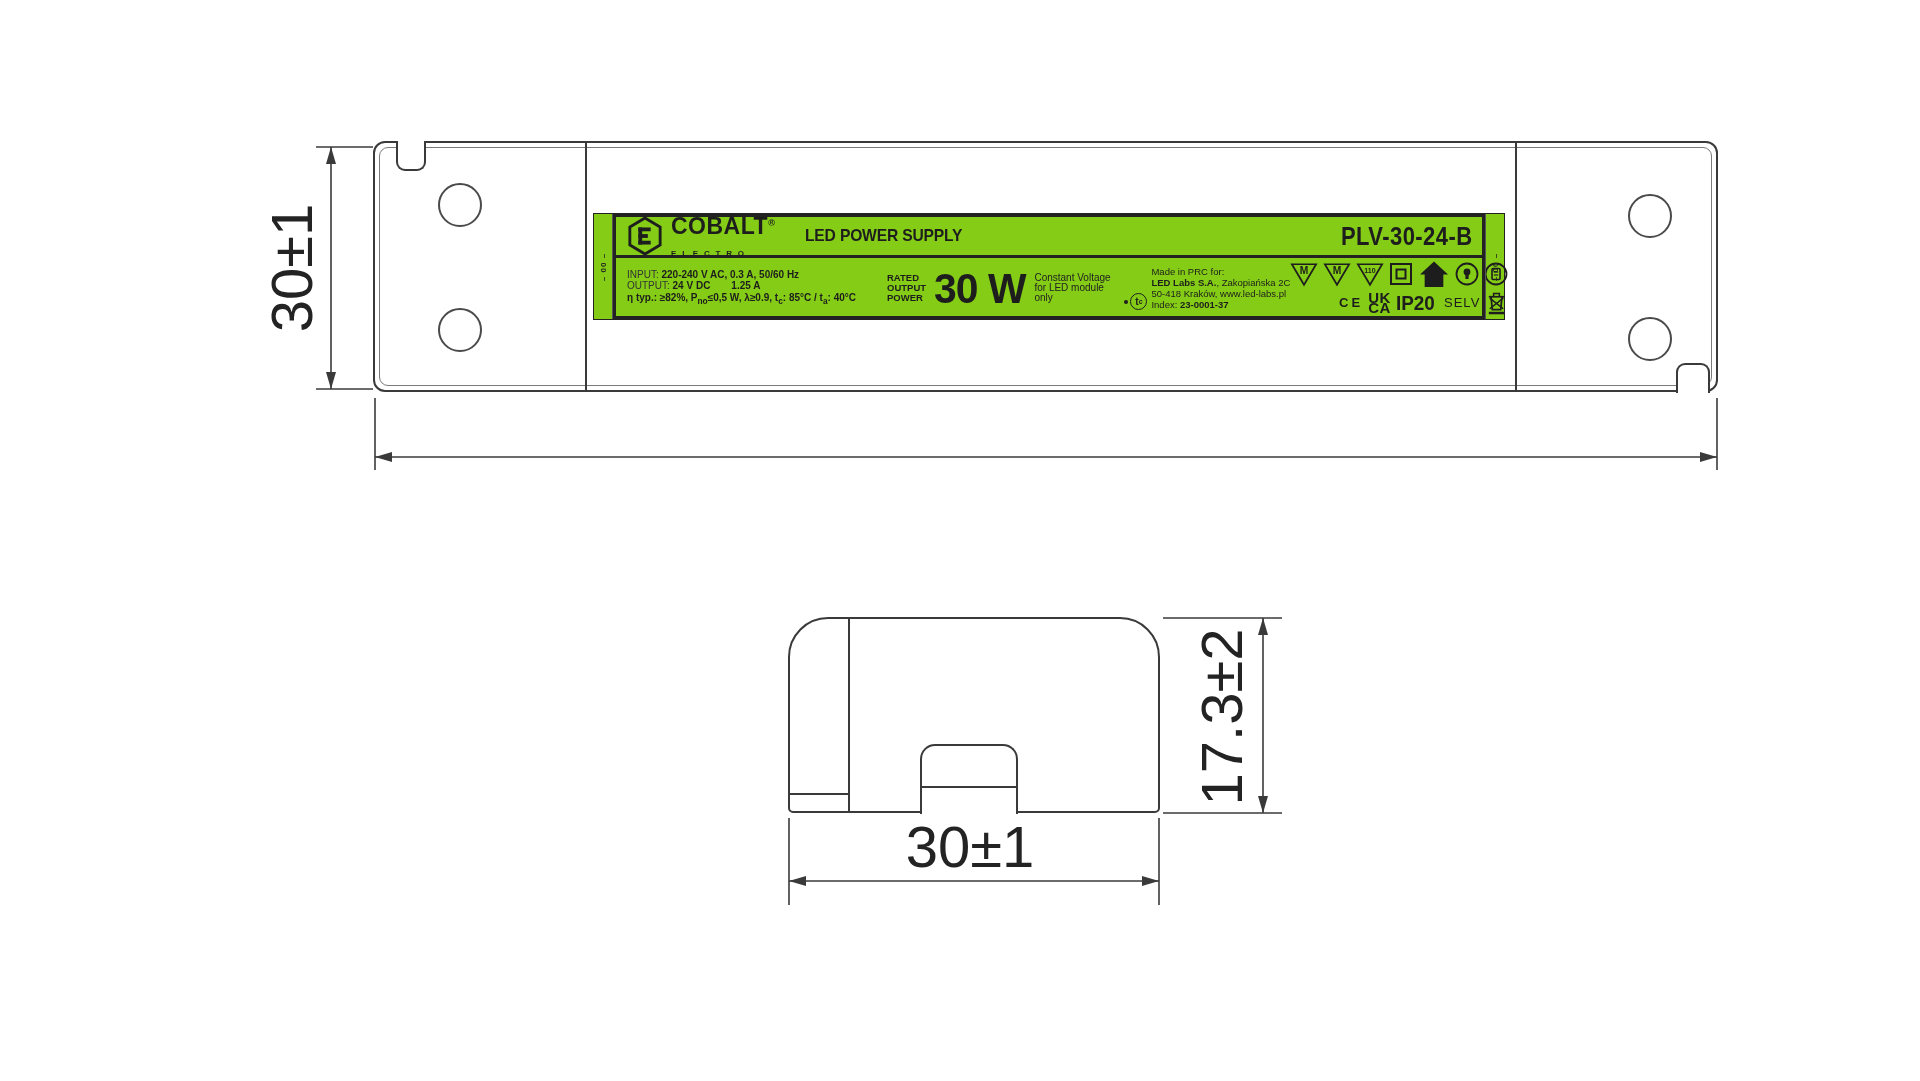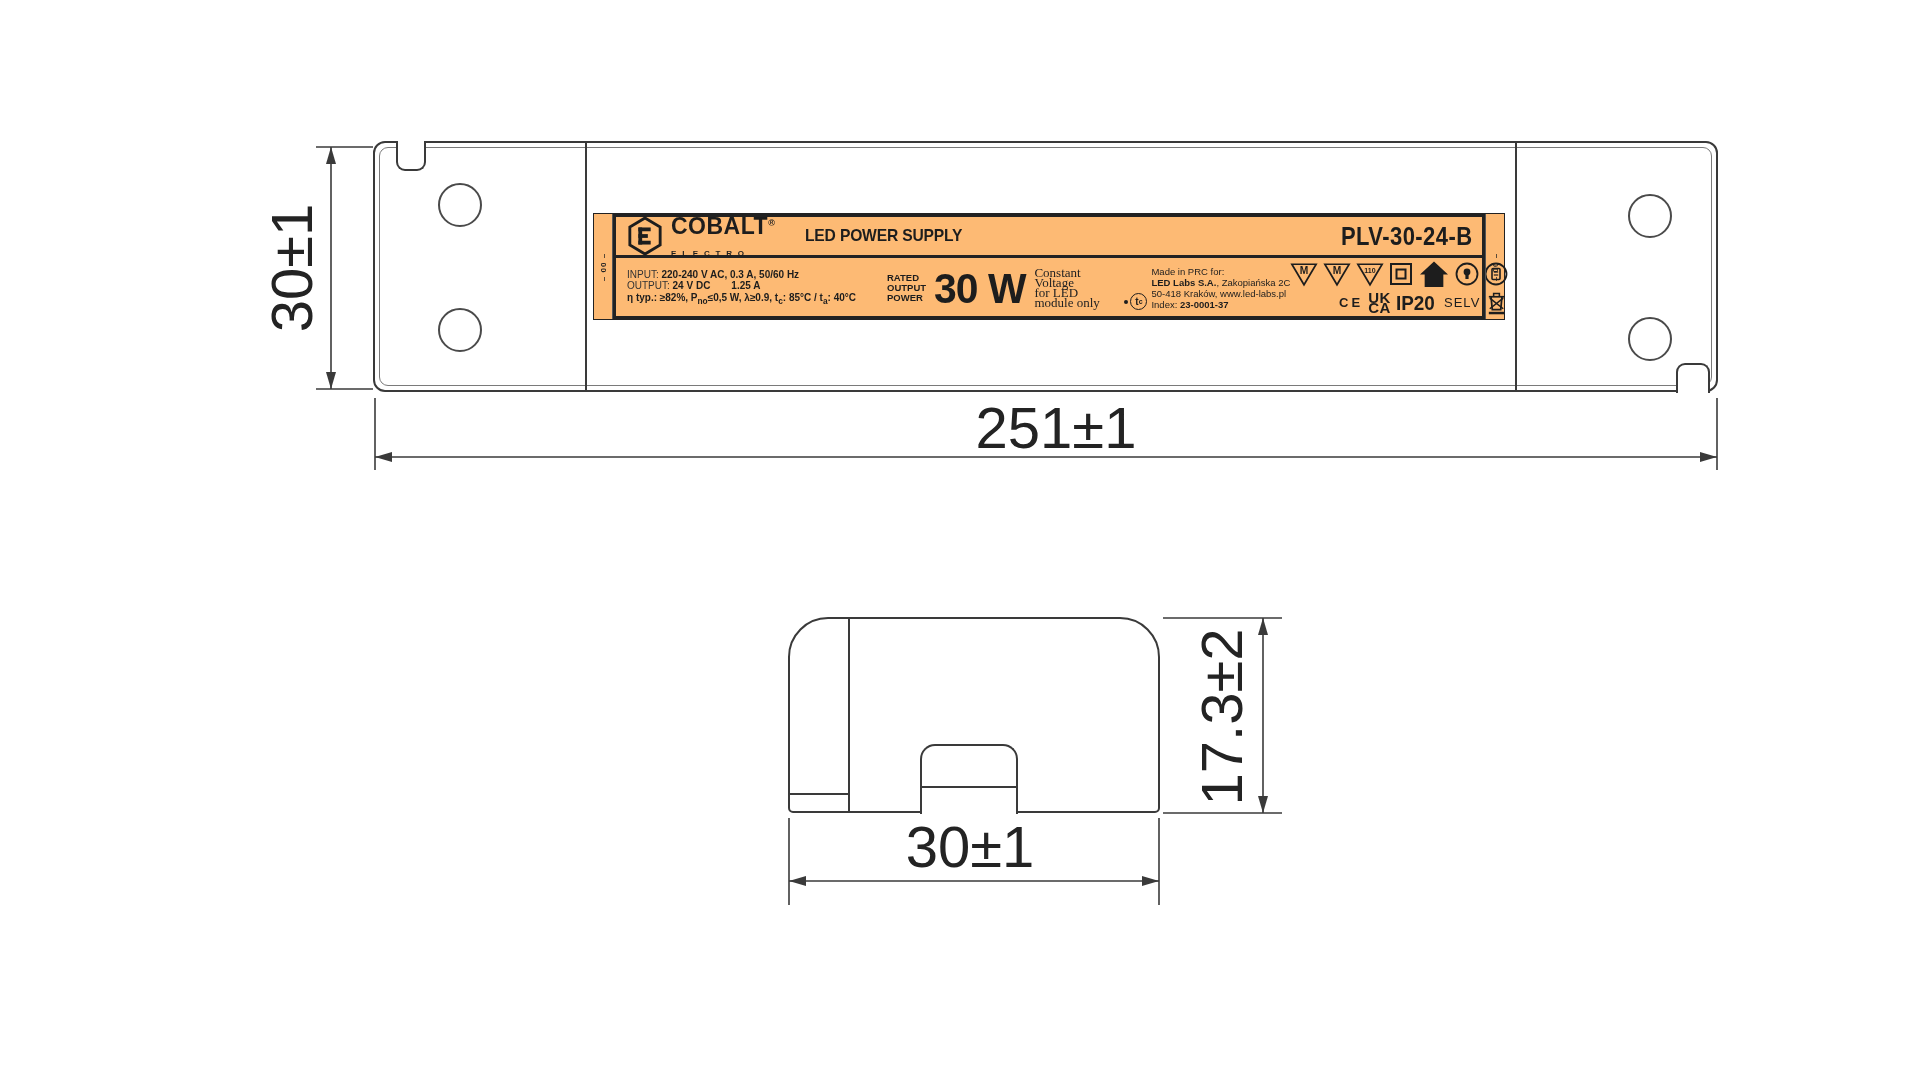--- a/index.html
+++ b/index.html
@@ -21,21 +21,21 @@
               border:1.2px solid #7a7a7a; border-radius:9px; }
   .tv-sep { position:absolute; top:0; bottom:0; width:2px; background:#3a3a3a; }
   .hole { position:absolute; width:44px; height:44px; border:2.5px solid #4a4a4a; border-radius:50%; background:#fff; }
   .notch-tl { position:absolute; left:21px; top:-2.5px; width:30px; height:30px; background:#fff;
               border:2.5px solid #3a3a3a; border-top:none; border-radius:0 0 9px 9px; }
   .notch-br { position:absolute; right:6px; bottom:-2.5px; width:34px; height:30px; background:#fff;
               border:2.5px solid #3a3a3a; border-bottom:none; border-radius:9px 9px 0 0; }
 
   
   .label { position:absolute; left:593px; top:213px; width:912px; height:107px;
-           border:1.8px solid #222; background:#fdba74; display:flex; }
+           border:1.8px solid #222; background:#84cc16; display:flex; }
   .strip { width:19px; position:relative; overflow:hidden; }
   .strip-l { border-right:1px solid #555; }
   .strip-r { border-left:1px solid #555; }
   .strip .code { position:absolute; top:50%; left:50%; transform:translate(-50%,-50%) rotate(-90deg);
                  font-size:8px; font-weight:bold; letter-spacing:1px; white-space:nowrap; color:#222; }
   .label-inner { flex:1; border:3px solid #222; display:flex; flex-direction:column; min-width:0; }
 
   .label-top { height:41px; display:flex; align-items:center; padding:0 9px 0 11px; border-bottom:3px solid #222; }
   .logo { display:flex; align-items:center; gap:8px; }
   .brand-name { font-size:23px; font-weight:bold; letter-spacing:0.5px; line-height:1; }
@@ -52,21 +52,21 @@
   .specs .lt { font-weight:400; color:#333; }
   .specs b { font-weight:700; }
   .dc { display:inline-block; width:15px; vertical-align:1px; margin:0 3px; }
   .dc .solid { height:2px; background:#1d1d1d; }
   .dc .dash { margin-top:2px; height:2px;
               background:repeating-linear-gradient(90deg,#1d1d1d 0 3px,transparent 3px 5.5px); }
 
   .rated { flex:none; margin-left:10px; font-size:9.5px; font-weight:800; line-height:10px; letter-spacing:0; }
   .watt { flex:none; font-size:43px; font-weight:800; letter-spacing:-1px; margin:0 4px 0 8px;
           transform:scaleX(0.95); transform-origin:left center; white-space:nowrap; }
-  .cv { flex:none; width:80px; font-size:13px; line-height:10px; color:#222;font-family:Liberation Serif, serif; }
+  .cv { flex:none; width:80px; font-size:10px; line-height:10px; color:#222; }
 
   .made { flex:none; position:relative; margin-left:10px; padding-left:27px; font-size:9.5px; line-height:11px; white-space:nowrap; }
   .made b { font-weight:700;margin-top:40px; }
   .tc { position:absolute; left:0; bottom:0; display:flex; align-items:center; gap:2px; }
   .tc .dot { width:4px; height:4px; background:#1d1d1d; border-radius:50%; }
   .tc .circ { width:17px; height:17px; border:1.5px solid #1d1d1d; border-radius:50%;
               display:flex; align-items:center; justify-content:center; font-size:10px; font-weight:bold; line-height:1; }
   .tc .circ sub { font-size:7px; }
 
   .icons { margin-left:auto; display:flex; flex-direction:column; justify-content:center; gap:1px; flex:none; }
@@ -248,23 +248,20 @@
     <div class="ev-sep"></div>
     <div class="ev-lline"></div>
     <div class="ev-clamp">
       <div class="ev-clamp-line"></div>
     </div>
   </div>
 
   <div class="dim-text rot" style="left:192px; top:239px; width:200px;">
     <span>30±1</span>
   </div>
-  <div class="dim-text" style="left:956px; top:399px; width:200px;">
-    <span>251±1</span>
-  </div>
   <div class="dim-text" style="left:870px; top:818px; width:200px;">
     <span>30±1</span>
   </div>
   <div class="dim-text rot" style="left:1112px; top:688px; width:220px;">
     <span>17.3±2</span>
   </div>
 
 </div>
 
 </body></html>

